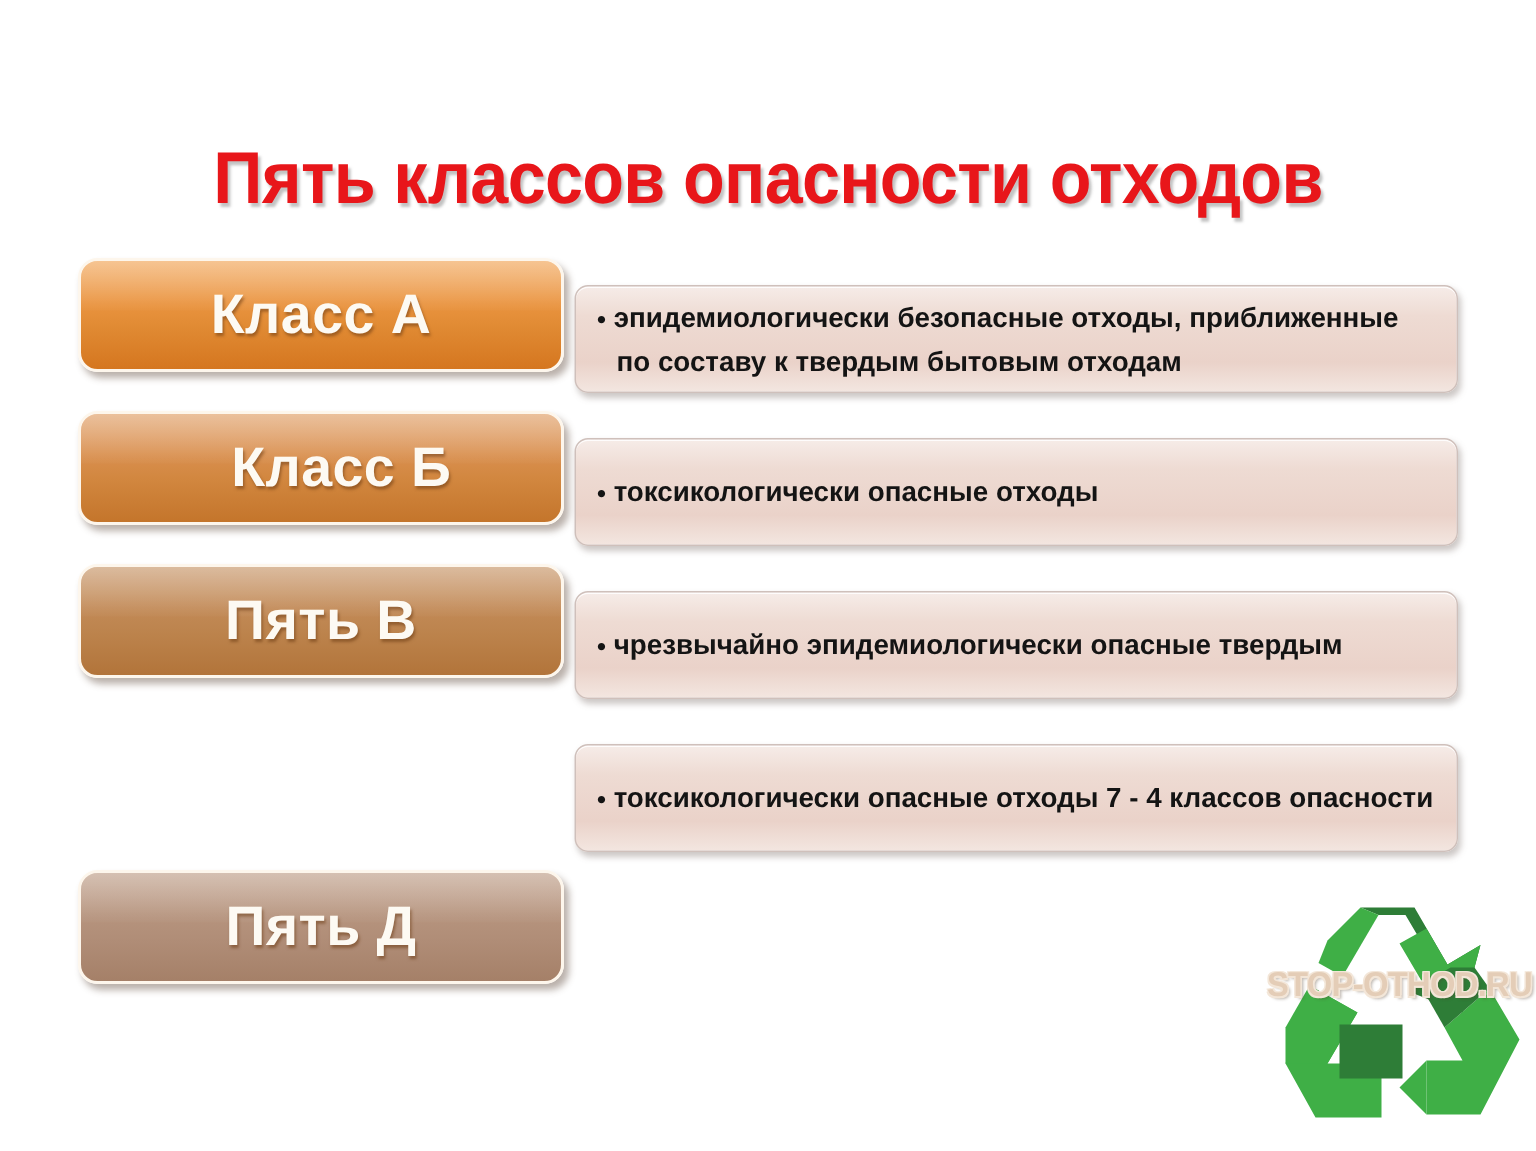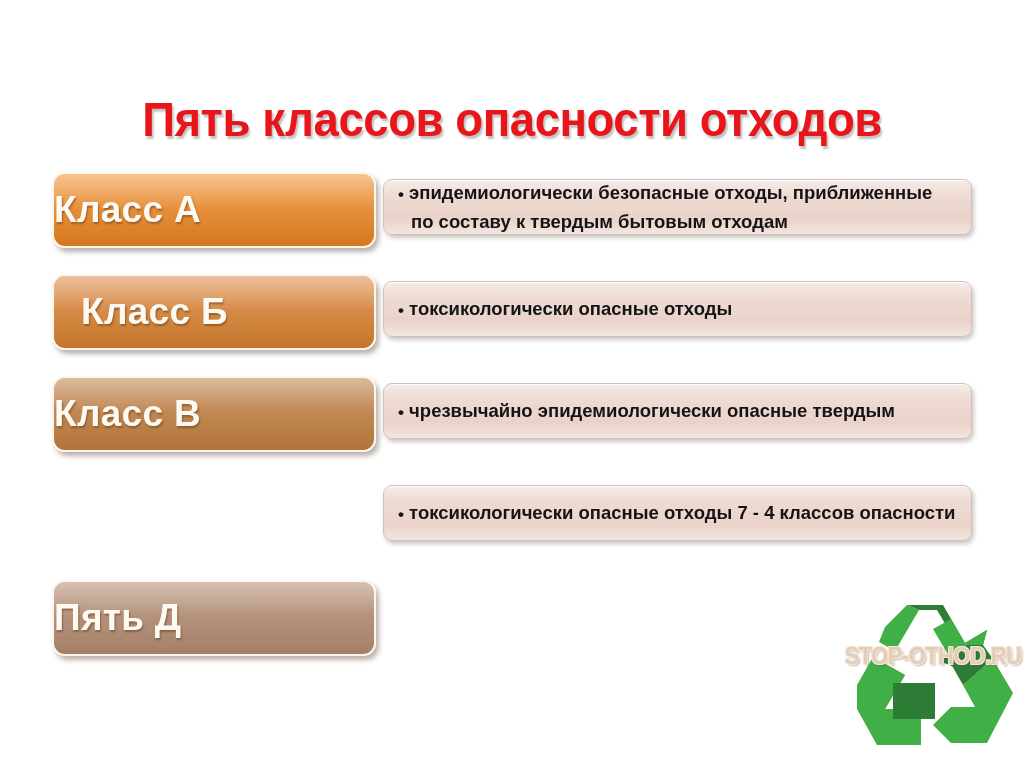--- a/index.html
+++ b/index.html
@@ -56,21 +56,21 @@
     left: 52px;
     top: 4px;
     width: 324px;
     height: 76px;
     border-radius: 13px;
     border: 2px solid #fdf6ec;
     box-sizing: border-box;
     box-shadow: 3px 4px 5px rgba(90,70,55,0.42);
     display: flex;
     align-items: center;
-    justify-content: flex-start;
+    justify-content: center;
     overflow: hidden;
   }
   .pill::after {
     
     content: "";
     position: absolute;
     left: 0; top: 0; right: 0;
     height: 46%;
     background: linear-gradient(to bottom, rgba(255,255,255,0.30), rgba(255,255,255,0.02));
     pointer-events: none;
@@ -84,23 +84,23 @@
     line-height: 40px;
     letter-spacing: 0.3px;
     white-space: nowrap;
     text-shadow: 1px 2px 2px rgba(110,60,20,0.55);
   }
 
   
   .panel {
     position: absolute;
     left: 383px;
-    top: 11px;
+    top: 22px;
     width: 589px;
-    height: 56px;
+    height: 72px;
     box-sizing: border-box;
     border-radius: 9px;
     border: 1px solid #cfc0bb;
     background: linear-gradient(to bottom,
                 #f6ece8 0%,
                 #eedbd3 28%,
                 #ead2c9 72%,
                 #f3e6e0 100%);
     box-shadow: 2px 3px 4px rgba(110,95,90,0.35),
                 inset 0 1px 0 rgba(255,255,255,0.85);
@@ -179,21 +179,21 @@
     <div class="pill" style="background:linear-gradient(to bottom,#e2a571 0%,#d98f4e 38%,#d1863e 62%,#c4752b 100%);padding-left:27px;">
       <span class="pill-label">Класс Б</span>
     </div>
     <div class="panel">
       <span class="panel-text"><span class="bullet">•</span>&nbsp;<span>токсикологически опасные отходы</span></span>
     </div>
   </div>
 
   <div class="row">
     <div class="pill" style="background:linear-gradient(to bottom,#cb9d73 0%,#c28a57 38%,#bc834c 62%,#b2743a 100%);">
-      <span class="pill-label">Класс В</span>
+      <span class="pill-label">Пять В</span>
     </div>
     <div class="panel">
       <span class="panel-text"><span class="bullet">•</span>&nbsp;<span>чрезвычайно эпидемиологически опасные твердым</span></span>
     </div>
   </div>
 
   <div class="row">
     <div class="panel">
       <span class="panel-text"><span class="bullet">•</span>&nbsp;<span>токсикологически опасные отходы 7 - 4 классов опасности</span></span>
     </div>

